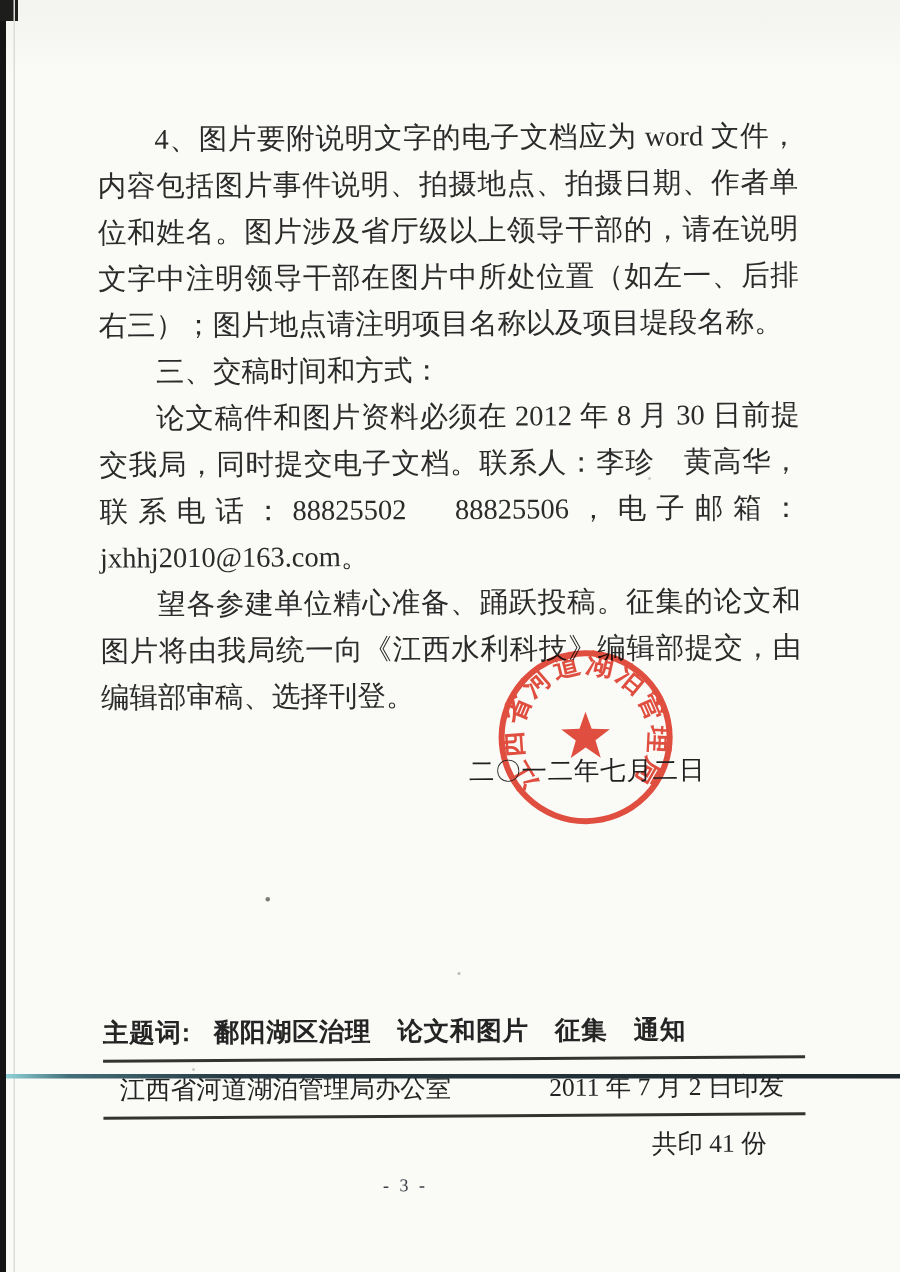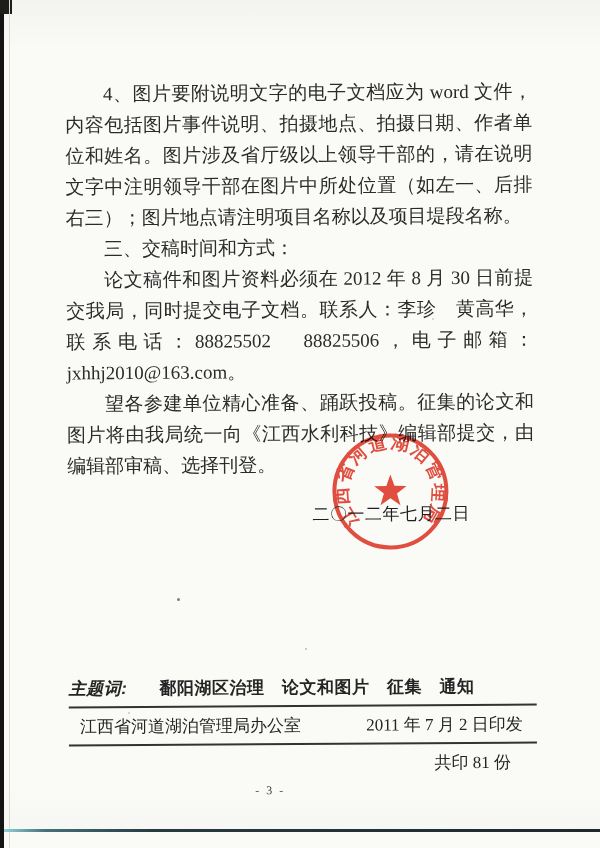--- a/index.html
+++ b/index.html
@@ -4,21 +4,21 @@
 <style>
   html, body {
     margin: 0; padding: 0;
     width: 600px; height: 848px;
     overflow: hidden;
     background: #fafaf7;
     font-family: "Liberation Serif", "DejaVu Serif", serif;
   }
   .scan {
     position: relative;
-    width: 600px; height: 832px;
+    width: 600px; height: 719px;
     background: linear-gradient(180deg, #f3f3ef 0px, #fafaf7 50px, #fafaf7 790px, #f5f5f1 848px);
   }
   
   .edge-left {
     position: absolute; left: 0; top: 0;
     width: 4px; height: 848px;
     background: #141414;
   }
   .edge-corner {
     position: absolute; left: 0; top: 0;
@@ -75,21 +75,21 @@
     color: #242424;
   }
   .subject-row {
     font-family: "Liberation Sans", "DejaVu Sans", sans-serif;
     font-weight: bold;
     font-size: 17px;
     height: 29px;
     letter-spacing: 0.5px;
     white-space: nowrap;
   }
-  .subject-row .subject-label { margin-right: 27px; font-style: italic; }
+  .subject-row .subject-label { margin-right: 10px; }
   .rule { border-top: 2px solid #333330; width: 100%; }
   .issue-row {
     display: flex; justify-content: space-between; align-items: center;
     height: 36px;
     font-size: 17px;
     padding: 0 14px 0 11px;
     box-sizing: border-box;
     white-space: nowrap;
   }
   .copies-row {
@@ -136,21 +136,21 @@
         <span class="subject-label">主题词:</span>
         <span>鄱阳湖区治理　论文和图片　征集　通知</span>
       </div>
       <div class="rule"></div>
       <div class="issue-row">
         <span>江西省河道湖泊管理局办公室</span>
         <span>2011 年 7 月 2 日印发</span>
       </div>
       <div class="rule"></div>
       <div class="copies-row">
-        <span>共印 81 份</span>
+        <span>共印 41 份</span>
       </div>
     </div>
 
     <div class="page-number">- 3 -</div>
 
   </div>
 
   <div class="edge-left"></div>
   <div class="edge-corner"></div>
   <div class="edge-paperline"></div>

